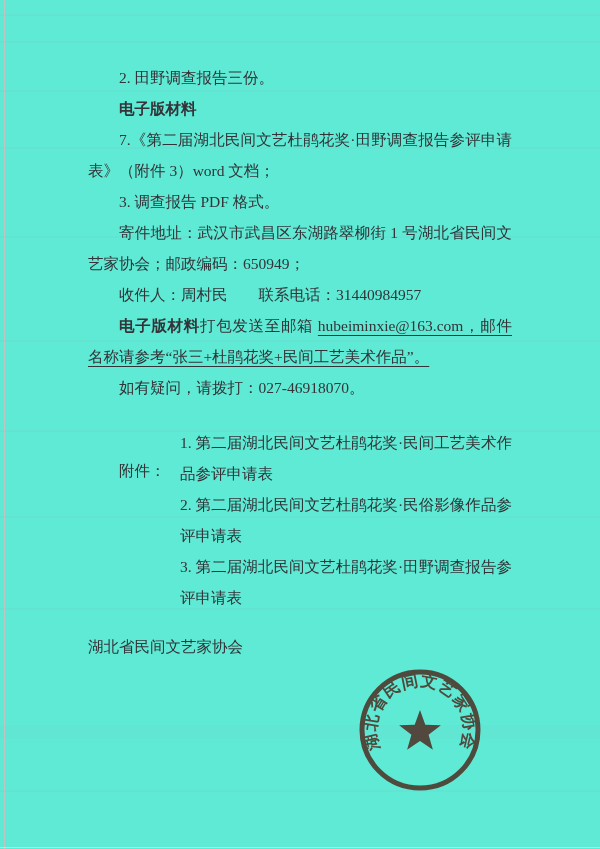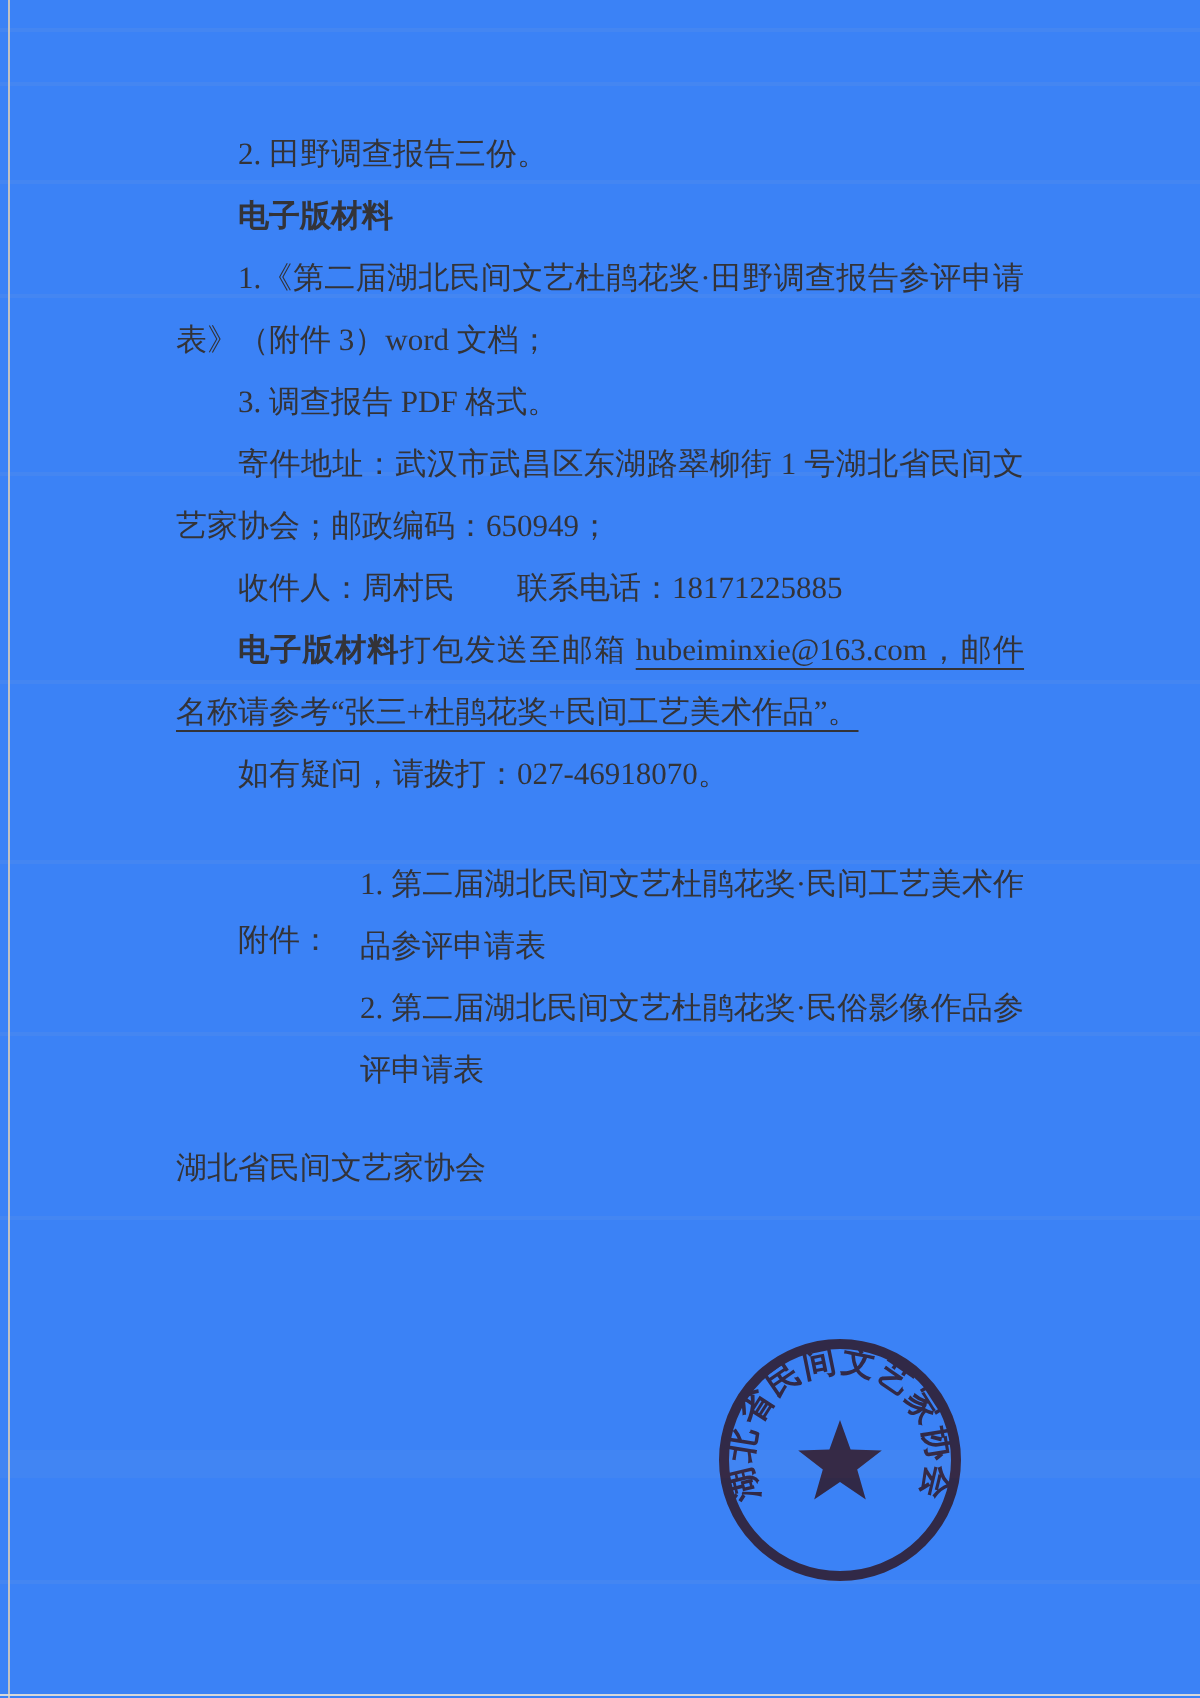--- a/index.html
+++ b/index.html
@@ -1,19 +1,19 @@
 <!DOCTYPE html>
 <html><head>
 <meta charset="utf-8">
 <style>
   html,body { margin:0; padding:0; background:#ffffff; }
   .page {
     position:relative;
     width:600px; height:849px;
-    background:#3b82f6;
+    background:#5eead4;
     overflow:hidden;
     font-family:"Liberation Serif","DejaVu Serif",serif;
     color:#333338;
   }
   
   .edge-left {
     position:absolute; left:4px; top:0; width:1px; height:849px;
     background:#c2c2c2; z-index:3;
   }
   .edge-bottom {
@@ -76,38 +76,39 @@
   <div class="scanline" style="top:608px"></div>
   <div class="scanband" style="top:725px"></div>
   <div class="scanline" style="top:790px"></div>
 
   <div class="content">
 
     <p>2. 田野调查报告三份。</p>
 
     <p class="bold">电子版材料</p>
 
-    <p>1.《第二届湖北民间文艺杜鹃花奖·田野调查报告参评申请表》（附件 3）word 文档；</p>
+    <p>7.《第二届湖北民间文艺杜鹃花奖·田野调查报告参评申请表》（附件 3）word 文档；</p>
 
     <p>3. 调查报告 PDF 格式。</p>
 
 
     <p>寄件地址：武汉市武昌区东湖路翠柳街 1 号湖北省民间文艺家协会；邮政编码：650949；</p>
 
-    <p>收件人：周村民　　联系电话：18171225885</p>
+    <p>收件人：周村民　　联系电话：31440984957</p>
 
     <p><span class="bold">电子版材料</span><span>打包发送至邮箱 </span><u>hubeiminxie@163.com，邮件名称请参考“张三+杜鹃花奖+民间工艺美术作品”。</u></p>
 
     <p>如有疑问，请拨打：027-46918070。</p>
 
     <div class="attach">
       <div class="attach-label">附件：</div>
       <div class="attach-items">
         <p>1. 第二届湖北民间文艺杜鹃花奖·民间工艺美术作品参评申请表</p>
         <p>2. 第二届湖北民间文艺杜鹃花奖·民俗影像作品参评申请表</p>
+        <p>3. 第二届湖北民间文艺杜鹃花奖·田野调查报告参评申请表</p>
       </div>
     </div>
 
     <div class="sig">
       <p class="sig-org">湖北省民间文艺家协会</p>
     </div>
 
   </div>
 
   <svg class="seal" viewBox="0 0 132 132">

